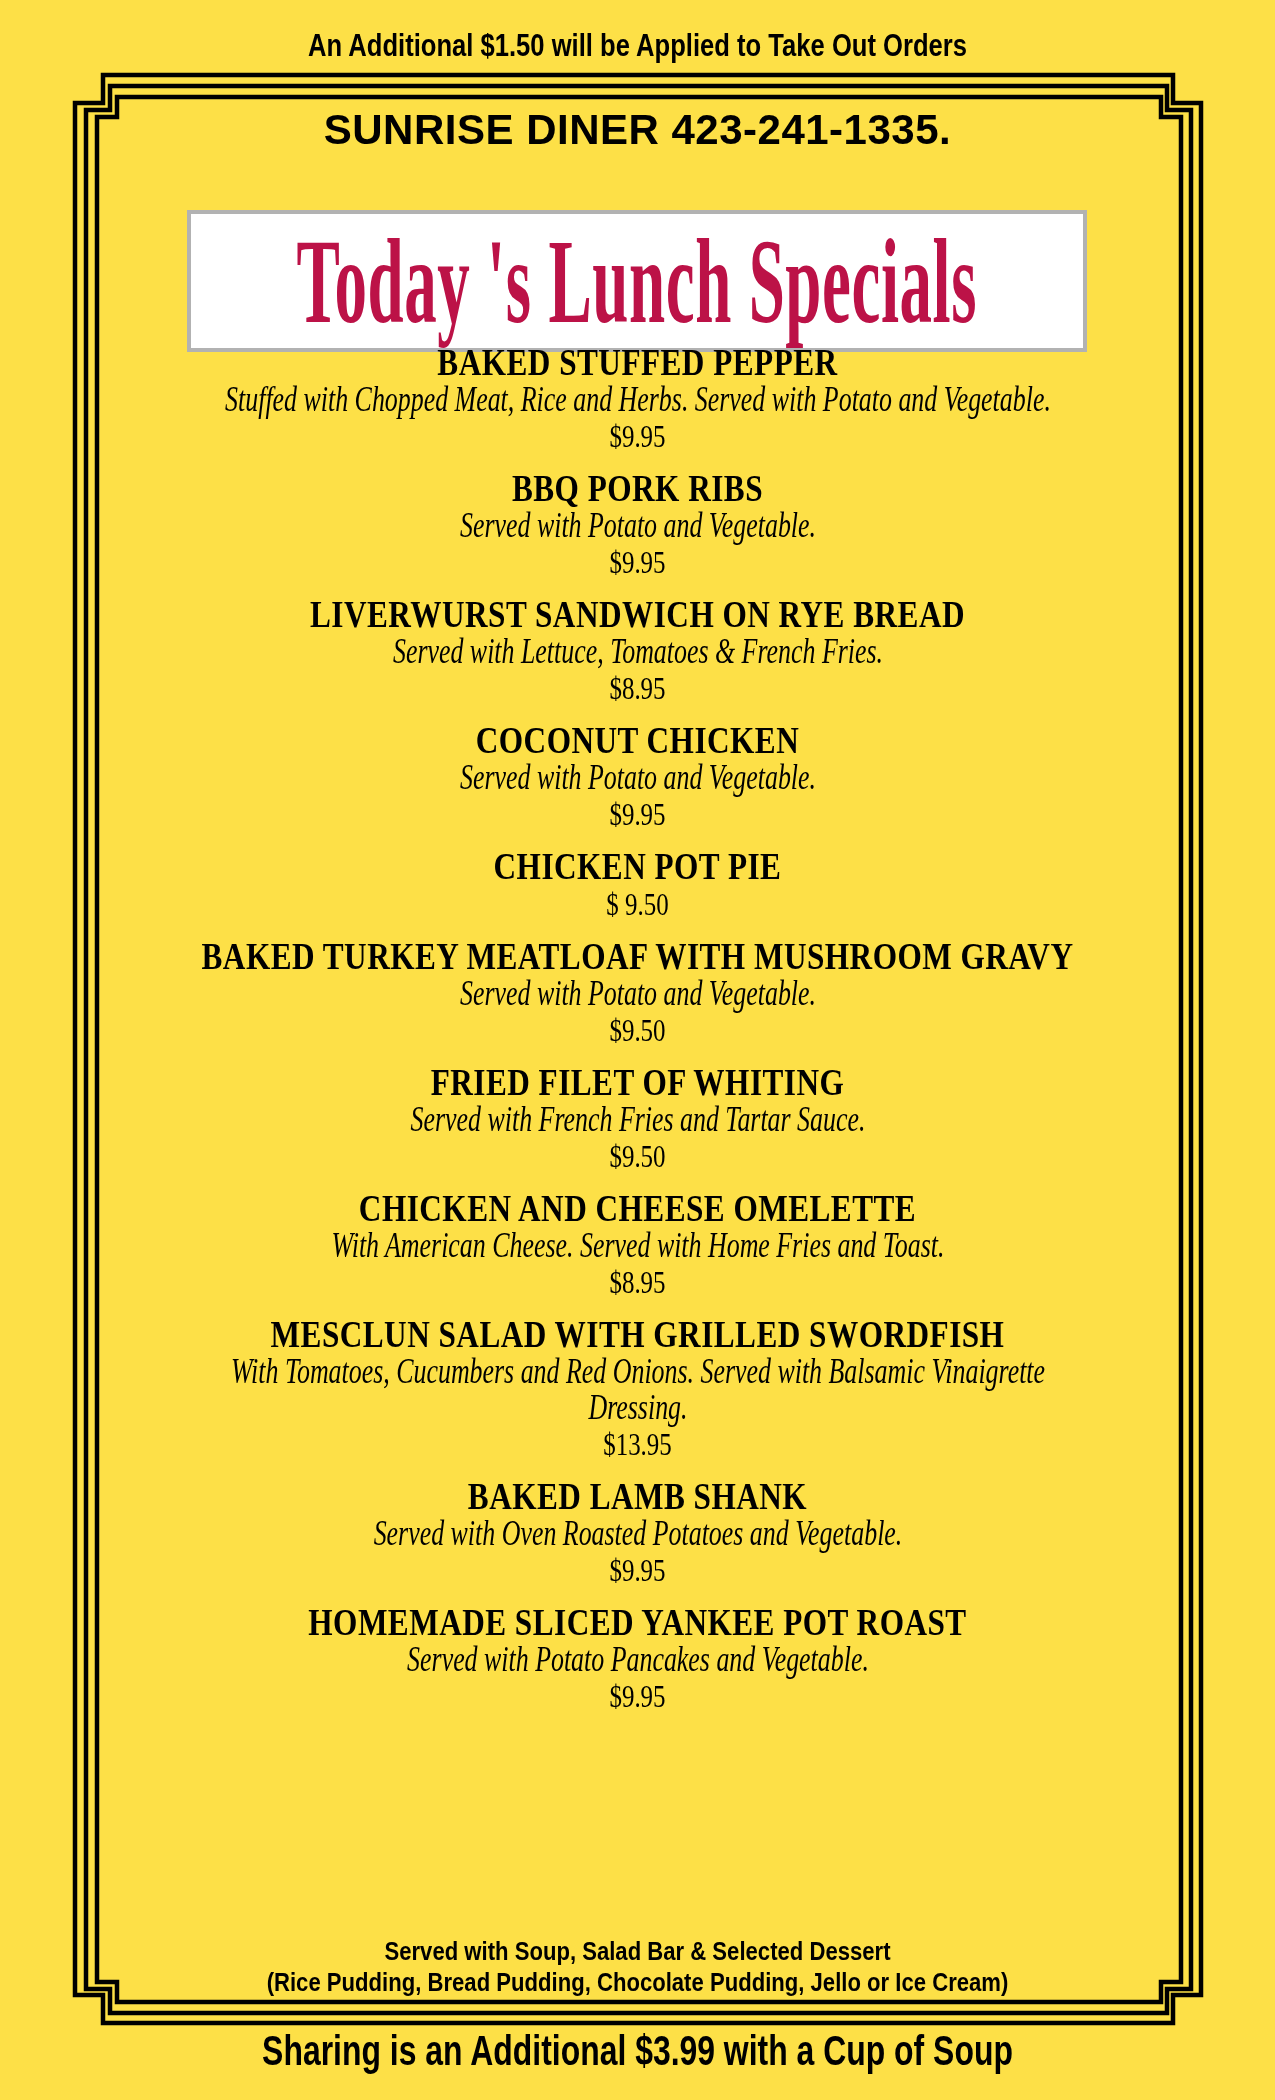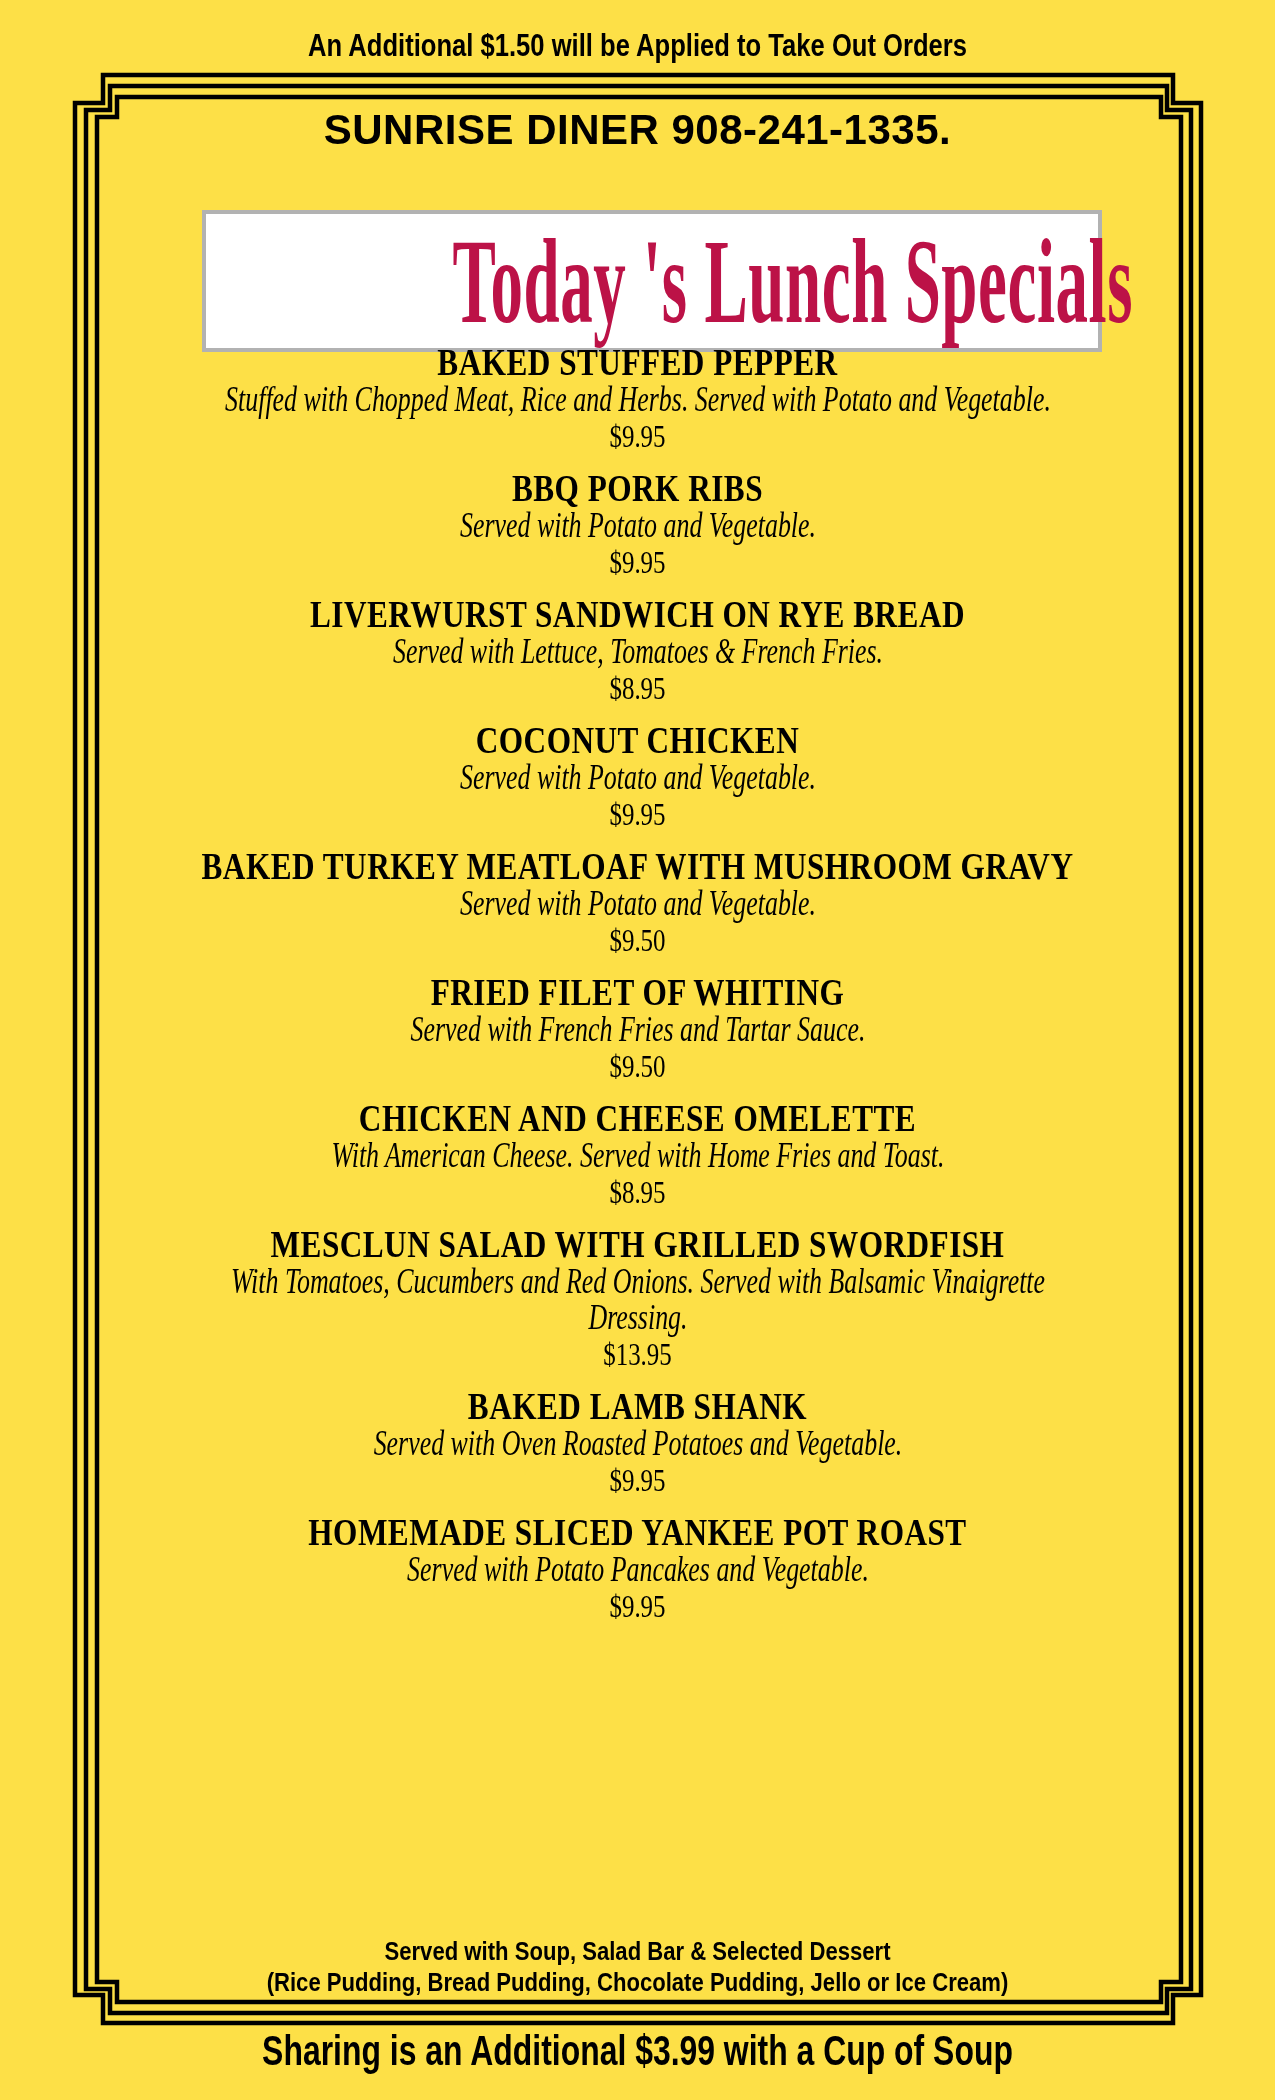--- a/index.html
+++ b/index.html
@@ -6,23 +6,23 @@
   #canvas{position:relative;width:1275px;height:2100px;background:#fde047;overflow:hidden;
           font-family:"Liberation Sans",sans-serif;color:#000;}
   .centered{position:absolute;left:0;width:100%;text-align:center;}
 
   .top-notice{top:26px;font:700 32px/38px "Liberation Sans",sans-serif;
               transform:scaleX(.80);transform-origin:center;}
   .restaurant{top:106px;font:700 42px/48px "Liberation Sans",sans-serif;letter-spacing:.5px;}
 
   #frame-svg{position:absolute;left:0;top:0;pointer-events:none;}
 
-  .title-box{position:absolute;left:202px;top:210px;width:892px;height:134px;
+  .title-box{position:absolute;left:187px;top:210px;width:892px;height:134px;
              border:4px solid #b2b2b2;background:#fff;
-             display:flex;align-items:center;}
+             display:flex;align-items:center;justify-content:center;}
   .specials-title{font:700 112px "Liberation Serif",serif;white-space:nowrap;
                   transform:scale(.58,1.08);transform-origin:center;letter-spacing:1px;}
 
   .items{top:343px;}
   .item{margin:0 0 14px 0;}
   .item-name{font:700 34px/39px "Liberation Serif",serif;
              transform:scale(.92,1.10);transform-origin:center;letter-spacing:.5px;}
   .item-desc{font:italic 400 35px/36px "Liberation Serif",serif;width:1210px;margin:0 auto;
              transform:scaleX(.74);transform-origin:center;}
   .item-price{font:400 32px/37px "Liberation Serif",serif;
@@ -39,21 +39,21 @@
 <div id="canvas">
 
   <div class="centered top-notice">An Additional $1.50 will be Applied to Take Out Orders</div>
 
   <svg id="frame-svg" width="1275" height="2100" viewBox="0 0 1275 2100">
       <path d="M103 75 H1173 V103 H1201 V1995 H1173 V2023 H103 V1995 H75 V103 H103 Z" fill="none" stroke="#000" stroke-width="4.5"></path>
       <path d="M110 86 H1167 V110 H1191 V1989 H1167 V2013 H110 V1989 H86 V110 H110 Z" fill="none" stroke="#000" stroke-width="4.5"></path>
       <path d="M117 97 H1161 V117 H1181 V1982 H1161 V2002 H117 V1982 H97 V117 H117 Z" fill="none" stroke="#000" stroke-width="4.5"></path>
     </svg>
 
-  <div class="centered restaurant">SUNRISE DINER 908-241-1335.</div>
+  <div class="centered restaurant">SUNRISE DINER 423-241-1335.</div>
 
   <div class="title-box">
     <span class="specials-title" style="color: rgb(188, 18, 71);">Today 's Lunch Specials</span>
   </div>
 
   <div class="centered items" id="items">
       <div class="item">
         <div class="item-name">BAKED STUFFED PEPPER</div>
         <div class="item-desc">Stuffed with Chopped Meat, Rice and Herbs.  Served with Potato and Vegetable.</div>
         <div class="item-price">$9.95</div>
@@ -65,20 +65,24 @@
       </div>
       <div class="item">
         <div class="item-name">LIVERWURST SANDWICH ON RYE BREAD</div>
         <div class="item-desc">Served with Lettuce, Tomatoes &amp; French Fries.</div>
         <div class="item-price">$8.95</div>
       </div>
       <div class="item">
         <div class="item-name">COCONUT CHICKEN</div>
         <div class="item-desc">Served with Potato and Vegetable.</div>
         <div class="item-price">$9.95</div>
+      </div>
+      <div class="item">
+        <div class="item-name">CHICKEN POT PIE</div>
+        <div class="item-price">$ 9.50</div>
       </div>
       <div class="item">
         <div class="item-name">BAKED TURKEY MEATLOAF WITH MUSHROOM GRAVY</div>
         <div class="item-desc">Served with Potato and Vegetable.</div>
         <div class="item-price">$9.50</div>
       </div>
       <div class="item">
         <div class="item-name">FRIED FILET OF WHITING</div>
         <div class="item-desc">Served with French Fries and Tartar Sauce.</div>
         <div class="item-price">$9.50</div>

